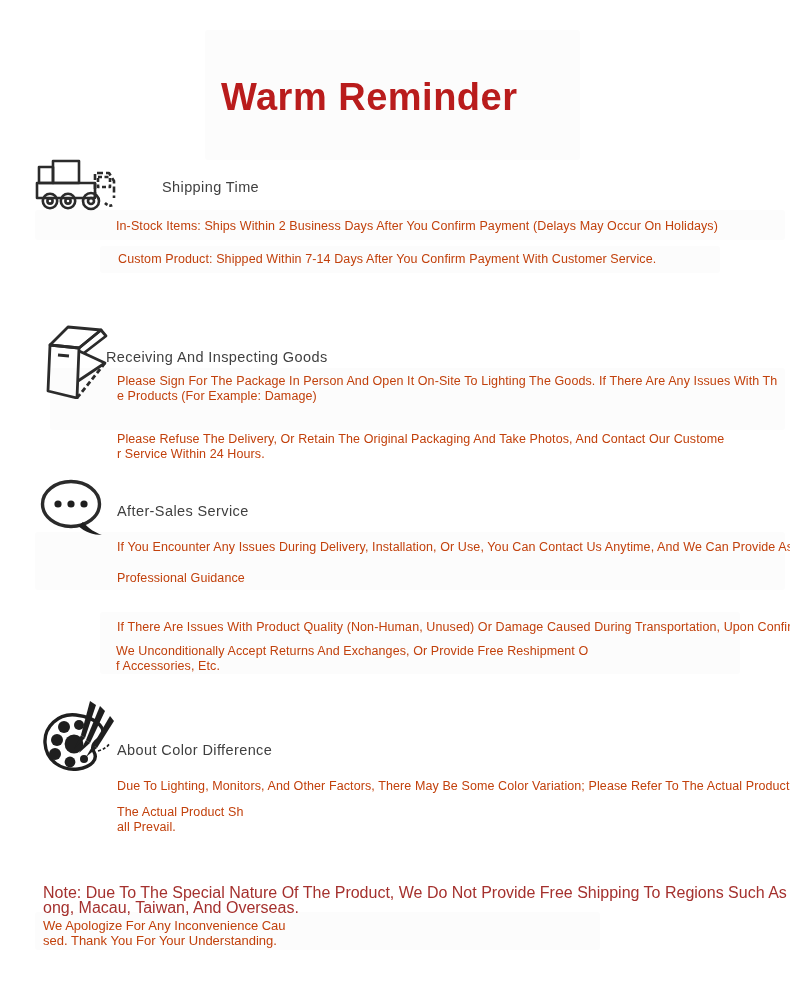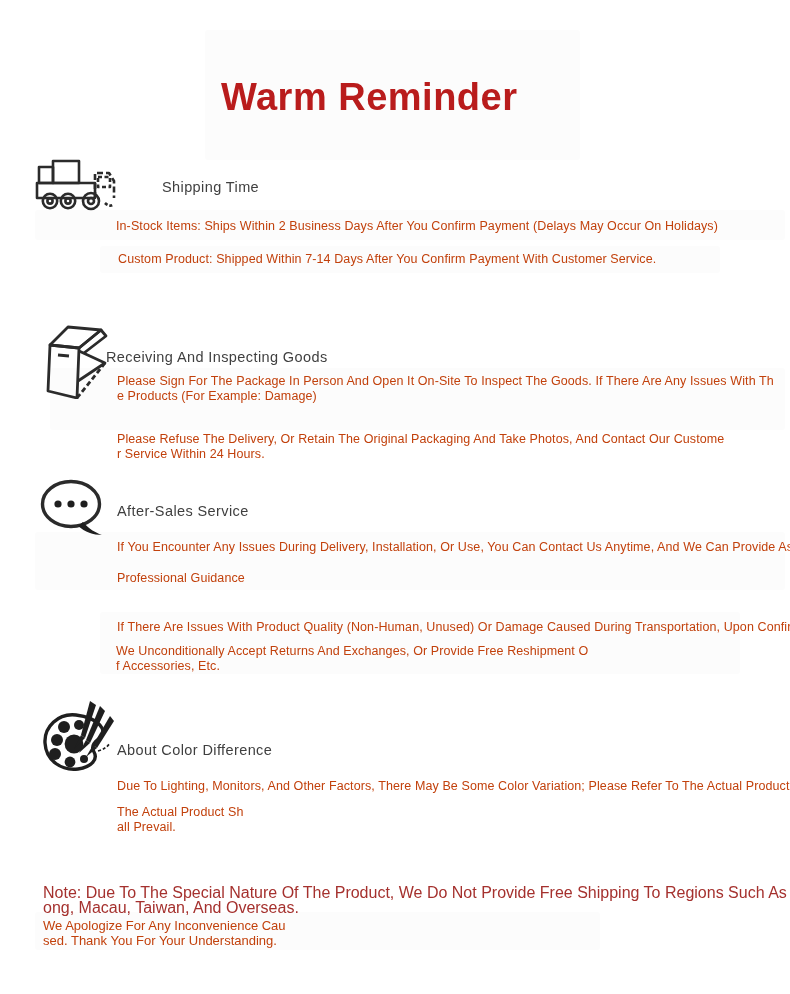--- a/index.html
+++ b/index.html
@@ -63,21 +63,21 @@
   <svg width="72" height="78" viewBox="0 0 72 78" fill="none" stroke="#2b2b2b" stroke-width="2.8" stroke-linejoin="round">
     <path d="M8,24 L26,6 L59,9 L37,27 Z"></path>
     <path d="M8,24 L37,27 L35,77 L6,70 Z"></path>
     <path d="M37,27 L59,9 L64,15 L42,32"></path>
     <path d="M37,30 L63,42 L36,60"></path>
     <path d="M35,77 L63,42" stroke-dasharray="5 3"></path>
     <line x1="16" y1="34" x2="27" y2="35"></line>
   </svg>
 </div>
 <div class="abs sec-heading" style="left:106px;top:342px;margin-top:7px;">Receiving And Inspecting Goods</div>
-<div class="abs para" style="left:117px;top:374px;">Please Sign For The Package In Person And Open It On-Site To Inspect The Goods. If There Are Any Issues With Th
+<div class="abs para" style="left:117px;top:374px;">Please Sign For The Package In Person And Open It On-Site To Lighting The Goods. If There Are Any Issues With Th
 e Products (For Example: Damage)</div>
 <div class="abs para" style="left:117px;top:404px;margin-top:28px;">Please Refuse The Delivery, Or Retain The Original Packaging And Take Photos, And Contact Our Custome
 r Service Within 24 Hours.</div>
 
 <div class="abs icon-wrap" style="left:38px;top:477px;">
   <svg width="70" height="60" viewBox="0 0 70 60" fill="none">
     <ellipse cx="33" cy="27" rx="28.5" ry="22.5" stroke="#2b2b2b" stroke-width="3.4"></ellipse>
     <circle cx="20" cy="27" r="3.6" fill="#1f1f1f"></circle>
     <circle cx="33" cy="27" r="3.6" fill="#1f1f1f"></circle>
     <circle cx="46" cy="27" r="3.6" fill="#1f1f1f"></circle>

